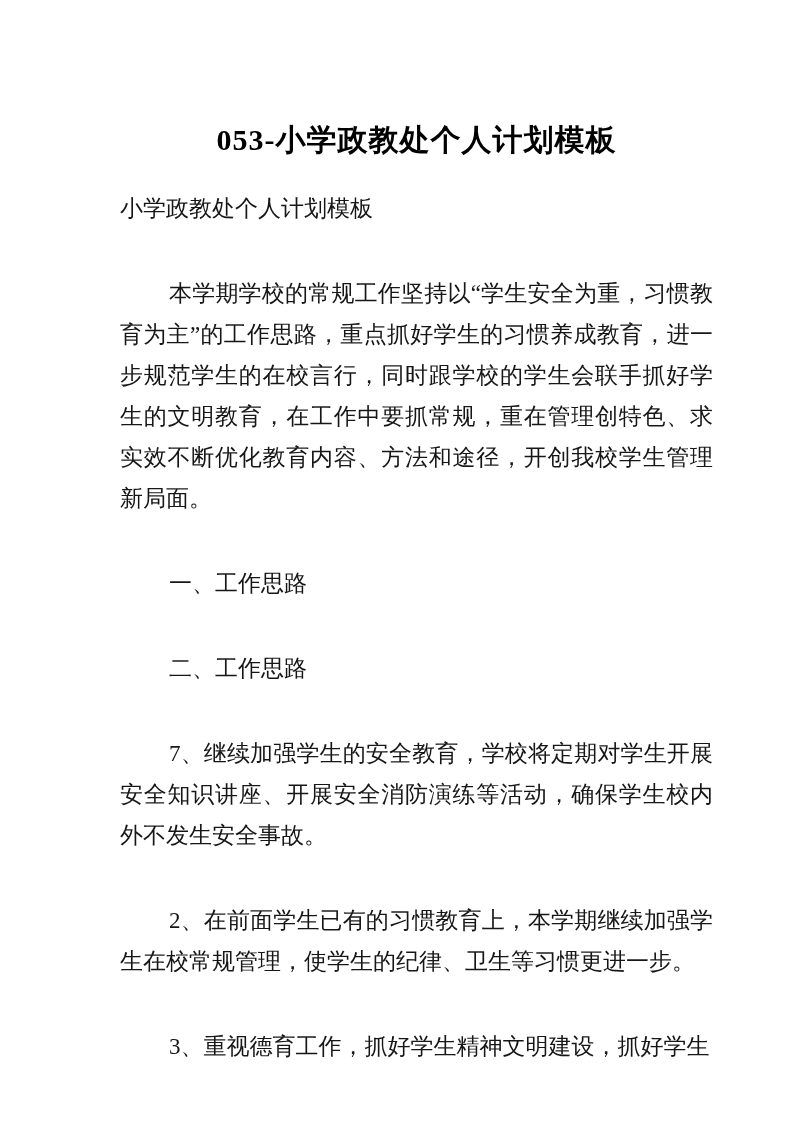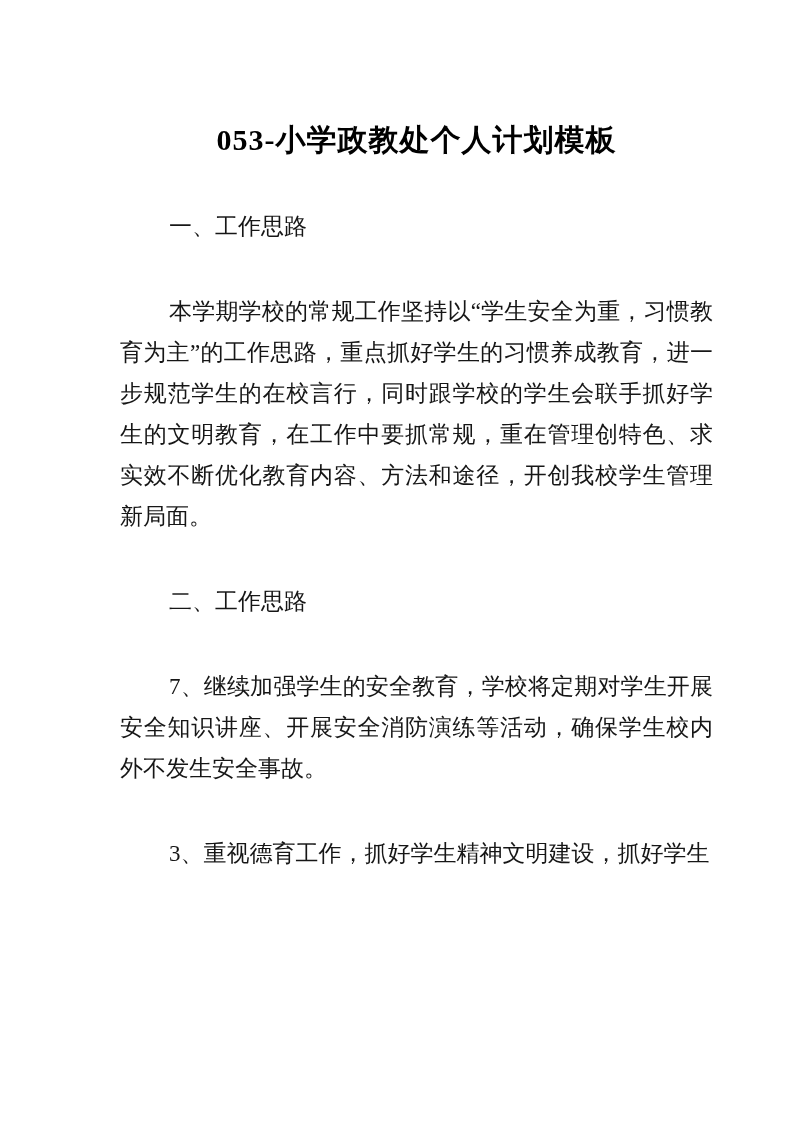--- a/index.html
+++ b/index.html
@@ -45,25 +45,27 @@
     text-align: justify;
   }
 </style>
 </head>
 <body>
 
 <div class="page">
 
   <h1 class="doc-title">053-小学政教处个人计划模板</h1>
 
+  <p class="block subtitle">小学政教处个人计划模板</p>
+
+  <p class="block para">本学期学校的常规工作坚持以“学生安全为重，习惯教育为主”的工作思路，重点抓好学生的习惯养成教育，进一步规范学生的在校言行，同时跟学校的学生会联手抓好学生的文明教育，在工作中要抓常规，重在管理创特色、求实效不断优化教育内容、方法和途径，开创我校学生管理新局面。</p>
 
   <p class="block heading">一、工作思路</p>
-
-  <p class="block para">本学期学校的常规工作坚持以“学生安全为重，习惯教育为主”的工作思路，重点抓好学生的习惯养成教育，进一步规范学生的在校言行，同时跟学校的学生会联手抓好学生的文明教育，在工作中要抓常规，重在管理创特色、求实效不断优化教育内容、方法和途径，开创我校学生管理新局面。</p>
 
   <p class="block heading">二、工作思路</p>
 
   <p class="block para">7、继续加强学生的安全教育，学校将定期对学生开展安全知识讲座、开展安全消防演练等活动，确保学生校内外不发生安全事故。</p>
 
+  <p class="block para">2、在前面学生已有的习惯教育上，本学期继续加强学生在校常规管理，使学生的纪律、卫生等习惯更进一步。</p>
 
   <p class="block para">3、重视德育工作，抓好学生精神文明建设，抓好学生</p>
 
 </div>
 
 </body></html>

